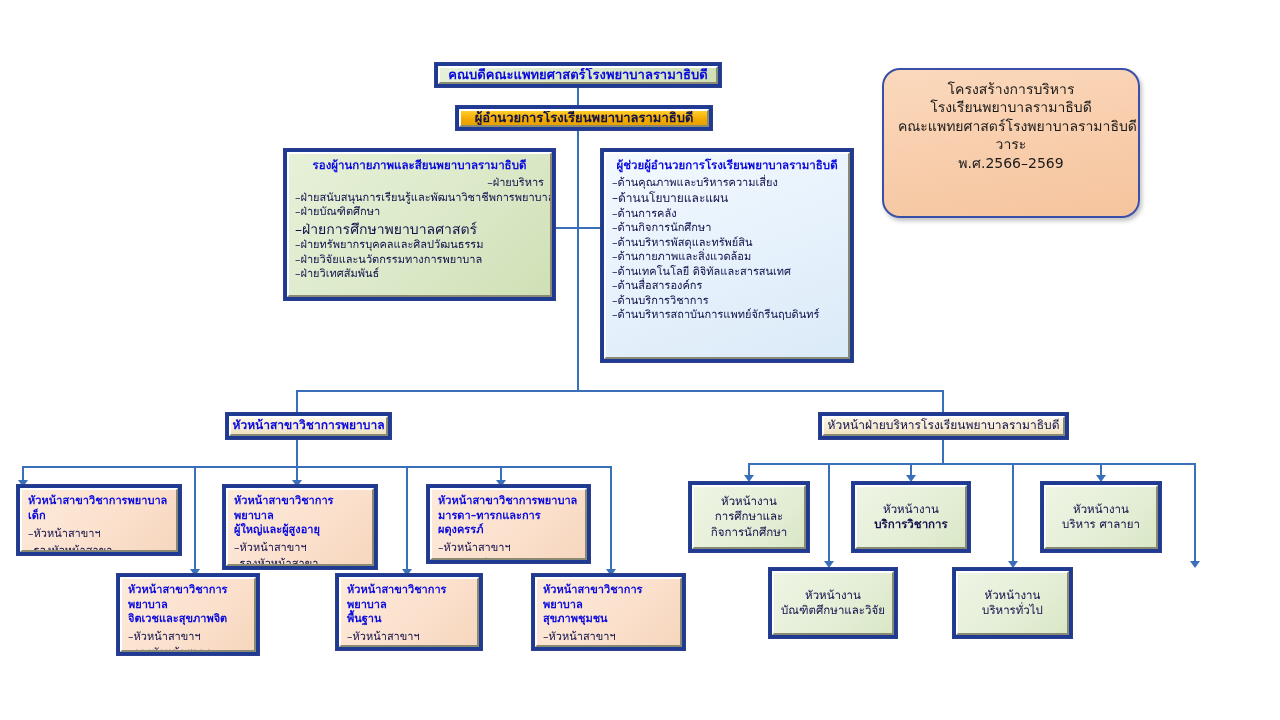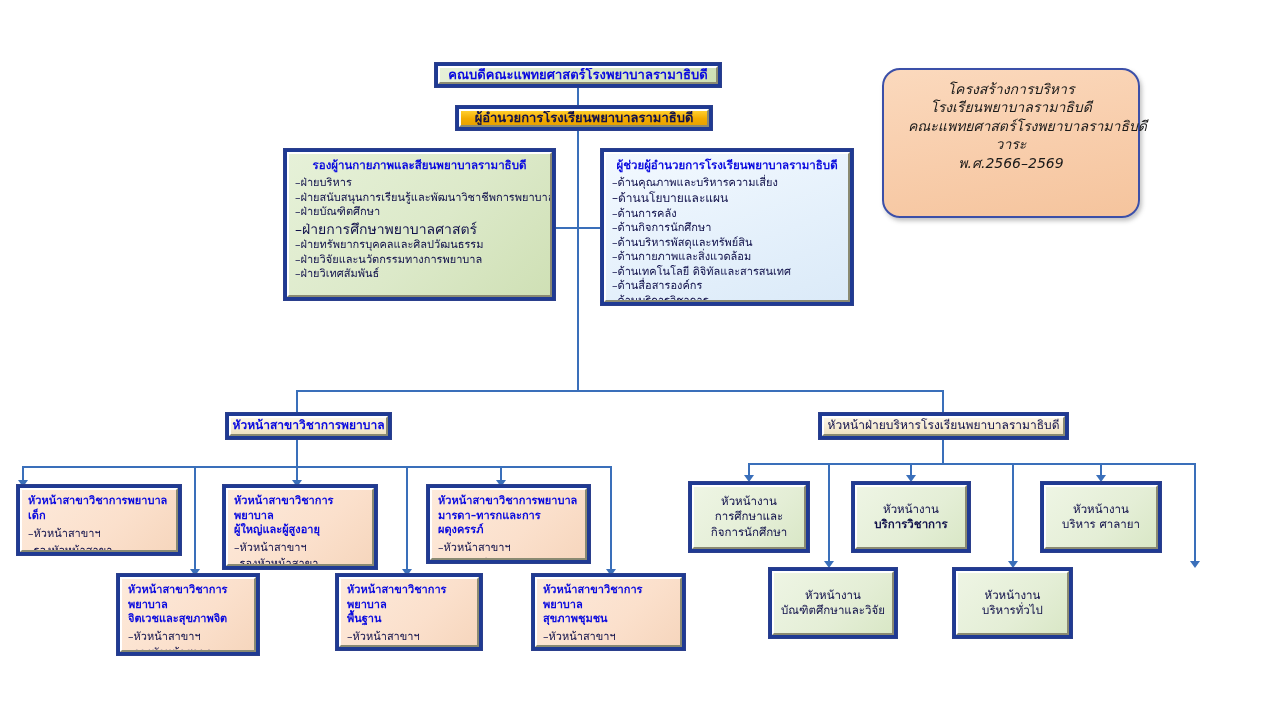--- a/index.html
+++ b/index.html
@@ -49,21 +49,21 @@
   .line-w{line-height:1.32;}
 
   
   .titlecard{
     position:absolute;box-sizing:border-box;
     border:2px solid #3b4fa8;
     border-radius:18px;
     background:linear-gradient(170deg,#fbd9bd 0%,#f8cdab 55%,#f5c49d 100%);
     box-shadow:2px 3px 4px rgba(80,80,80,.35);
   }
-  .titlecard .pad{padding:10px 24px;font-style:italic;}
+  .titlecard .pad{padding:10px 14px;}
 
   
   .hv{position:absolute;background:#3a6fba;}
   .arrow{
     position:absolute;width:0;height:0;
     border-left:5px solid transparent;
     border-right:5px solid transparent;
     border-top:7px solid #3a6fba;
   }
 </style>
@@ -144,33 +144,33 @@
       </div>
     </div>
       </div>
   </div>
 
   <div class="box fill-green" style="left:283px;top:148px;width:273px;height:153px;">
     <div class="bevel">
         <div class="inner">
       <div class="pad">
         <div class="line t-head ctr" style="font-size:11.5px;margin-bottom:3px;">รองผู้านกายภาพและสียนพยาบาลรามาธิบดี</div>
-        <div class="line t-dark lft" style="font-size:11px;">–ฝ่ายบริหาร</div>
+        <div class="line t-dark lft" style="font-size:11px;text-align:right;">–ฝ่ายบริหาร</div>
         <div class="line t-dark lft" style="font-size:11px;">–ฝ่ายสนับสนุนการเรียนรู้และพัฒนาวิชาชีพการพยาบาล</div>
         <div class="line t-dark lft" style="font-size:11px;">–ฝ่ายบัณฑิตศึกษา</div>
         <div class="line t-dark lft" style="font-size:14px;">–ฝ่ายการศึกษาพยาบาลศาสตร์</div>
         <div class="line t-dark lft" style="font-size:11px;">–ฝ่ายทรัพยากรบุคคลและศิลปวัฒนธรรม</div>
         <div class="line t-dark lft" style="font-size:11px;">–ฝ่ายวิจัยและนวัตกรรมทางการพยาบาล</div>
         <div class="line t-dark lft" style="font-size:11px;">–ฝ่ายวิเทศสัมพันธ์</div>
       </div>
     </div>
       </div>
   </div>
 
-  <div class="box fill-blue" style="left:600px;top:148px;width:254px;height:158px;">
+  <div class="box fill-blue" style="left:600px;top:148px;width:254px;height:215px;">
     <div class="bevel">
         <div class="inner">
       <div class="pad">
         <div class="line t-head ctr" style="font-size:11.5px;margin-bottom:3px;">ผู้ช่วยผู้อำนวยการโรงเรียนพยาบาลรามาธิบดี</div>
         <div class="line t-dark lft" style="font-size:11px;">–ด้านคุณภาพและบริหารความเสี่ยง</div>
         <div class="line t-dark lft" style="font-size:12px;">–ด้านนโยบายและแผน</div>
         <div class="line t-dark lft" style="font-size:11px;">–ด้านการคลัง</div>
         <div class="line t-dark lft" style="font-size:11px;">–ด้านกิจการนักศึกษา</div>
         <div class="line t-dark lft" style="font-size:11px;">–ด้านบริหารพัสดุและทรัพย์สิน</div>
         <div class="line t-dark lft" style="font-size:11px;">–ด้านกายภาพและสิ่งแวดล้อม</div>

